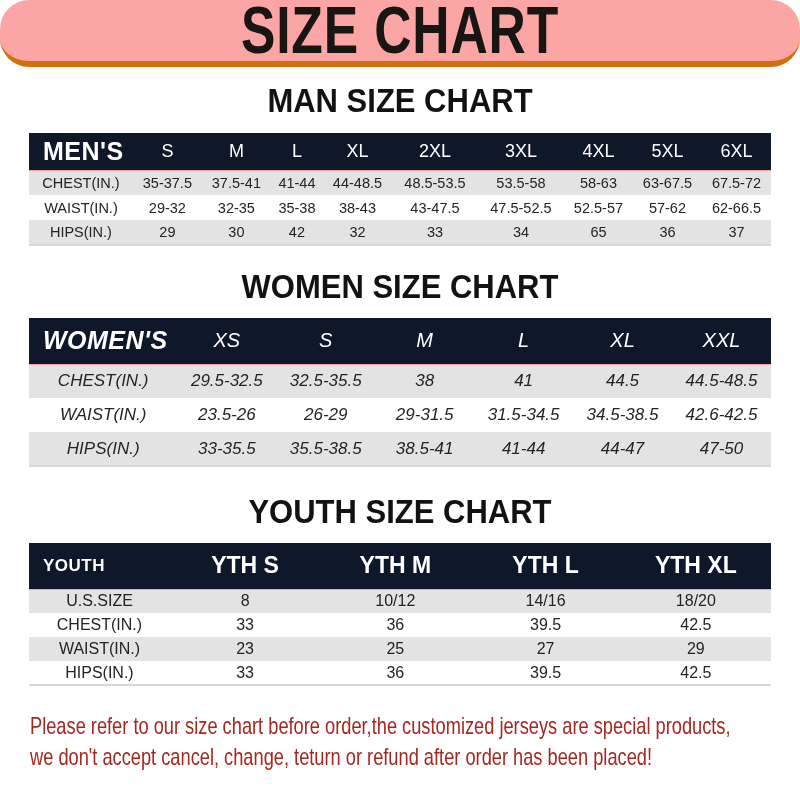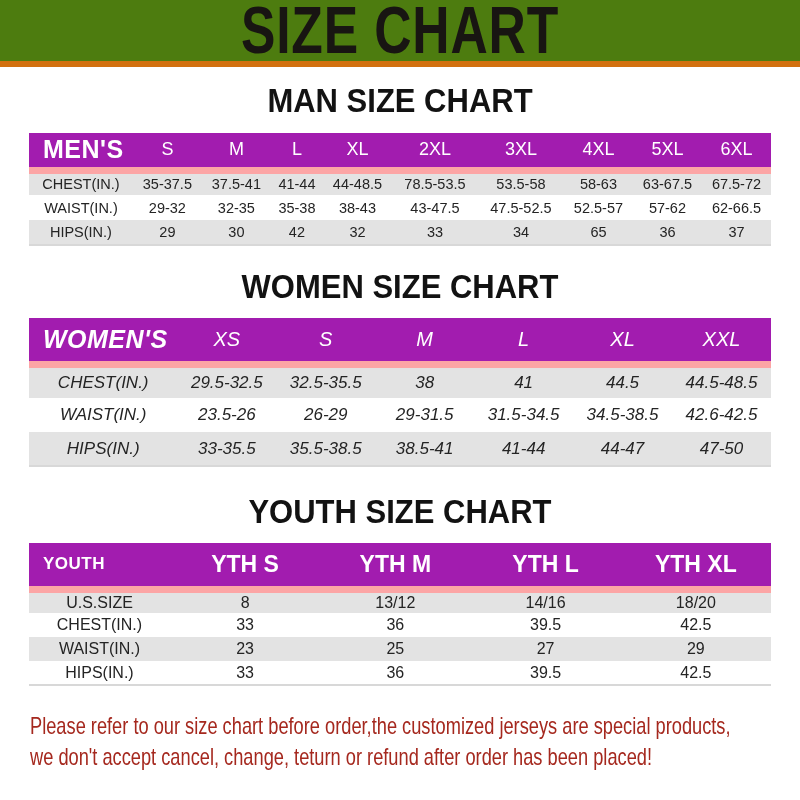--- a/index.html
+++ b/index.html
@@ -2,23 +2,23 @@
 <html><head>
 <meta charset="utf-8">
 <style>
   * { margin: 0; padding: 0; box-sizing: border-box; }
   html, body { width: 800px; height: 800px; background: #ffffff; overflow: hidden; }
   body { font-family: "Liberation Sans", sans-serif; }
 
   
   .banner {
     width: 800px; height: 67px;
-    background: #4d7c0f;
+    background: #fca5a5;
     border-bottom: 6px solid #D2700E;
-    display: flex; align-items: center; justify-content: center;
+    display: flex; align-items: center; justify-content: center; border-radius: 29px;
   }
   .banner-title {
     font-weight: 700; font-size: 60px; color: #181512;
     letter-spacing: 1px; line-height: 1;
     transform: scale(0.86, 1.12);
     white-space: nowrap;
   }
 
   
   .section-heading {
@@ -31,22 +31,22 @@
   .heading-women { margin: 24px 0 14px; }
   .heading-youth { margin: 28px 0 14px; }
 
   
   table.size-table {
     width: 742px; margin: 0 auto;
     border-collapse: collapse;
     border-bottom: 2px solid #d8d8d8;
   }
   table.size-table th {
-    background: #a21caf; color: #ffffff;
-    border-bottom: 7px solid #fca5a5;
+    background: #0f172a; color: #ffffff;
+    border-bottom: 1px solid #fca5a5;
     font-weight: 400; text-align: center;
     white-space: nowrap;
   }
   table.size-table th.rowhead {
     text-align: left; padding-left: 14px; font-weight: 700;
     letter-spacing: 0.5px;
   }
   table.size-table td {
     text-align: center; color: #242424; white-space: nowrap;
   }
@@ -102,21 +102,21 @@
           <th>6XL</th>
         </tr>
       </thead>
       <tbody>
         <tr>
           <td class="rowlabel">CHEST(IN.)</td>
           <td>35-37.5</td>
           <td>37.5-41</td>
           <td>41-44</td>
           <td>44-48.5</td>
-          <td>78.5-53.5</td>
+          <td>48.5-53.5</td>
           <td>53.5-58</td>
           <td>58-63</td>
           <td>63-67.5</td>
           <td>67.5-72</td>
         </tr>
         <tr>
           <td class="rowlabel">WAIST(IN.)</td>
           <td>29-32</td>
           <td>32-35</td>
           <td>35-38</td>
@@ -198,21 +198,21 @@
           <th>YTH S</th>
           <th>YTH M</th>
           <th>YTH L</th>
           <th>YTH XL</th>
         </tr>
       </thead>
       <tbody>
         <tr>
           <td class="rowlabel">U.S.SIZE</td>
           <td>8</td>
-          <td>13/12</td>
+          <td>10/12</td>
           <td>14/16</td>
           <td>18/20</td>
         </tr>
         <tr>
           <td class="rowlabel">CHEST(IN.)</td>
           <td>33</td>
           <td>36</td>
           <td>39.5</td>
           <td>42.5</td>
         </tr>

